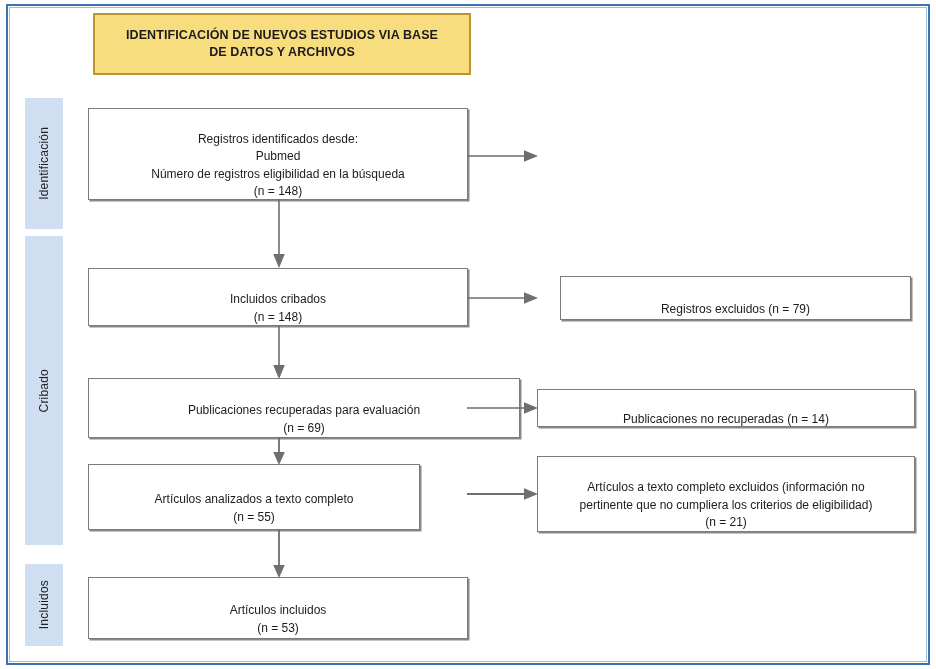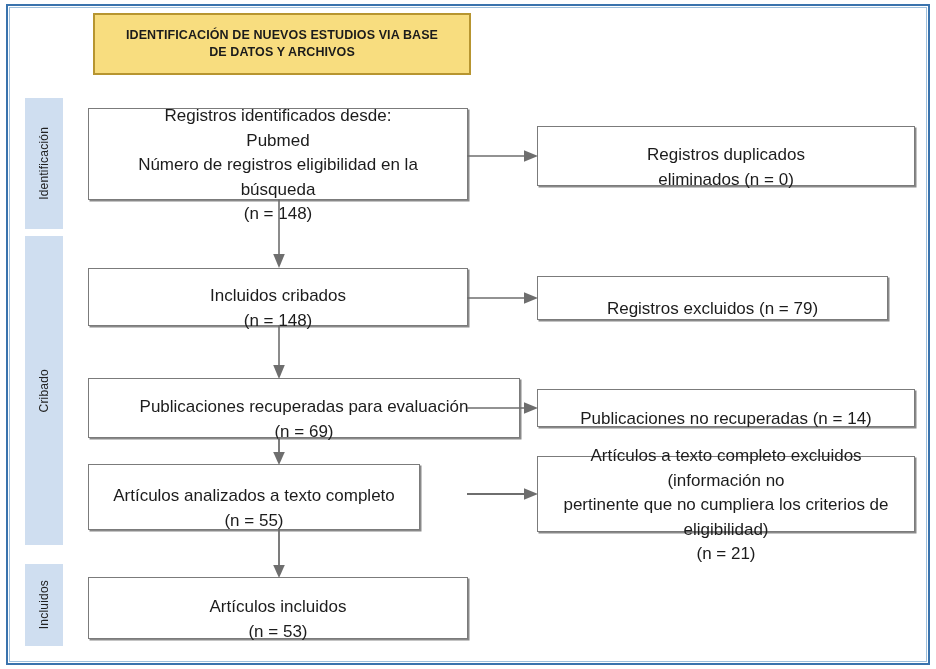--- a/index.html
+++ b/index.html
@@ -94,36 +94,36 @@
     border: 1px solid #7b7b7b;
     box-sizing: border-box;
     display: flex;
     align-items: center;
     justify-content: center;
     text-align: center;
     padding: 2px 10px;
     box-shadow: 1.5px 1.5px 0 rgba(40,40,40,0.55);
   }
   .flow-box .box-text {
-    font-size: 17px;
+    font-size: 12px;
     color: #1c1c1c;
     line-height: 1.45;
     margin-top: 23px;
   }
 
   
   #box-identificados { left: 88px; top: 108px; width: 380px; height: 92px; }
   #box-cribados      { left: 88px; top: 268px; width: 380px; height: 58px; }
   #box-recuperadas   { left: 88px; top: 378px; width: 432px; height: 60px; }
   #box-textocompleto { left: 88px; top: 464px; width: 332px; height: 66px; }
   #box-incluidos     { left: 88px; top: 577px; width: 380px; height: 62px; }
 
   
   #box-duplicados       { left: 537px; top: 126px; width: 378px; height: 60px; }
-  #box-excluidos        { left: 537px; top: 276px; width: 351px; height: 44px; }
+  #box-excluidos        { left: 560px; top: 276px; width: 351px; height: 44px; }
   #box-norecuperadas    { left: 537px; top: 389px; width: 378px; height: 38px; }
   #box-textoexcluidos   { left: 537px; top: 456px; width: 378px; height: 76px; }
 
   
   .arrow {
     position: absolute;
     pointer-events: none;
   }
   .arrow svg { display: block; }
 </style>
@@ -181,26 +181,20 @@
     </div>
   </div>
 
   <div class="flow-box" id="box-incluidos">
     <div class="box-text">
       <span>Artículos incluidos</span><br>
       <span>(n = 53)</span>
     </div>
   </div>
 
-  <div class="flow-box" id="box-duplicados">
-    <div class="box-text">
-      <span>Registros duplicados</span><br>
-      <span>eliminados (n = 0)</span>
-    </div>
-  </div>
 
   <div class="flow-box" id="box-excluidos">
     <div class="box-text">
       <span>Registros excluidos (n = 79)</span>
     </div>
   </div>
 
   <div class="flow-box" id="box-norecuperadas">
     <div class="box-text">
       <span>Publicaciones no recuperadas (n = 14)</span>

